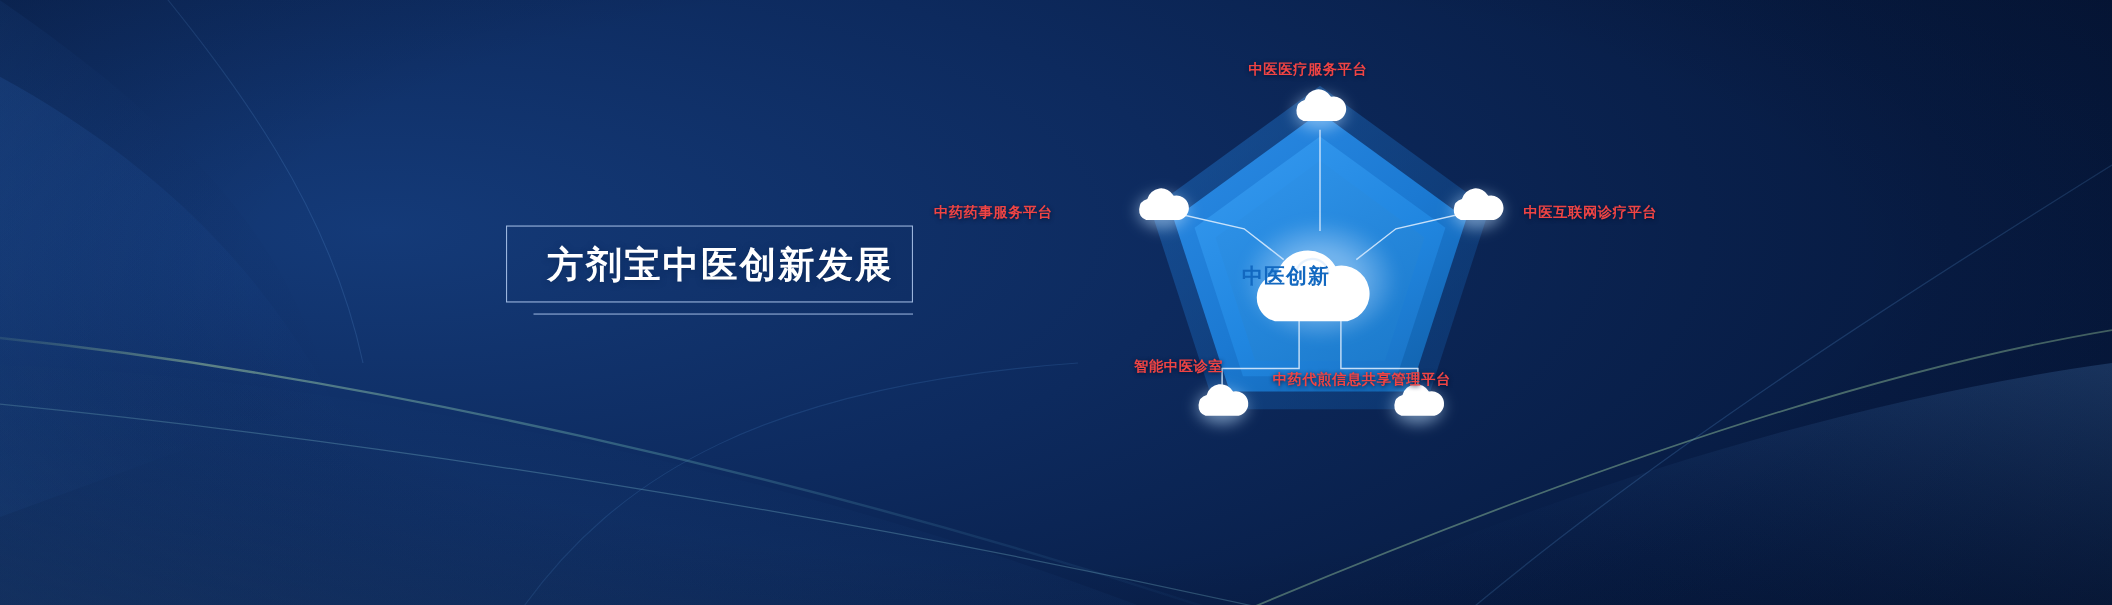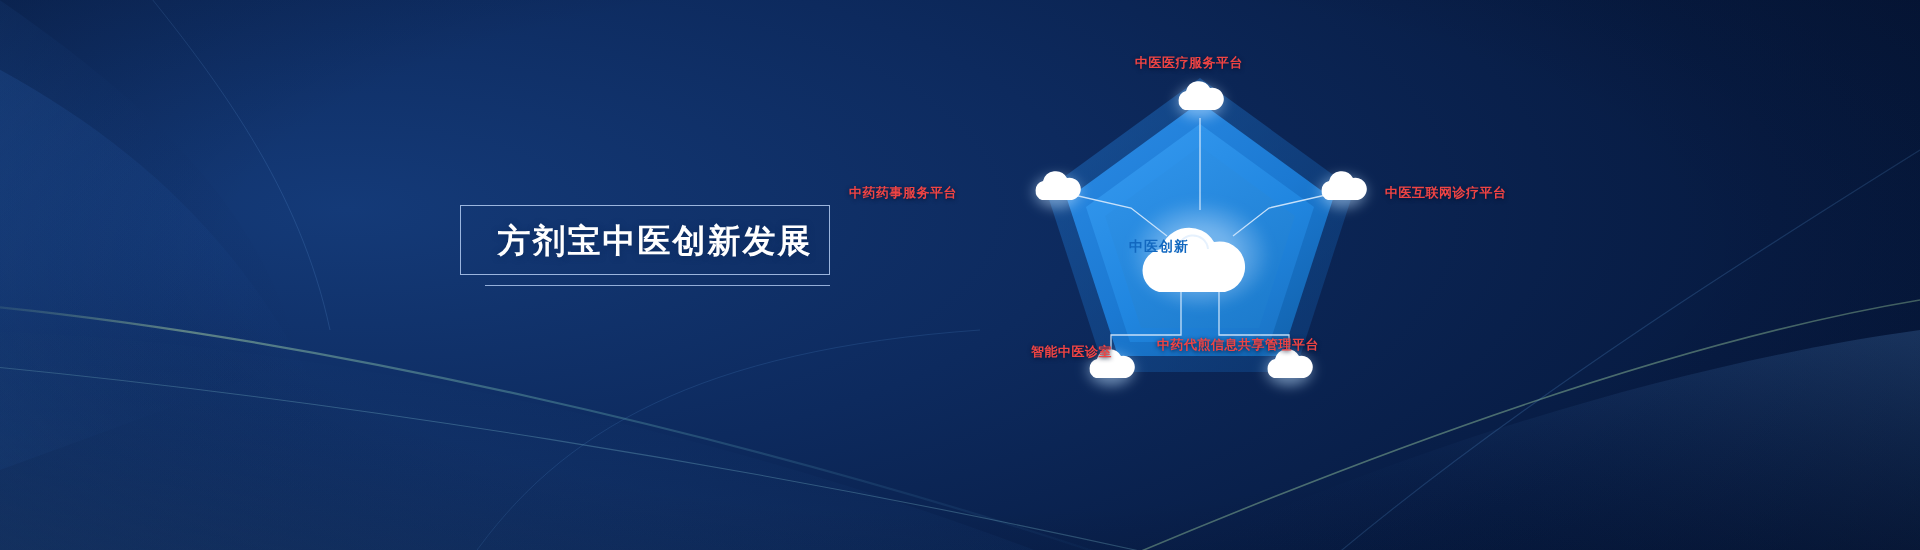--- a/index.html
+++ b/index.html
@@ -56,21 +56,21 @@
     color:#ef4444;
     font-size:13px;
     font-weight:bold;
     white-space:nowrap;
     letter-spacing:.5px;
     text-shadow:0 1px 4px rgba(3,18,48,.9);
   }
   .center-label{
     position:absolute;
     color:#1268c0;
-    font-size:14px;
+    font-size:19px;
     font-weight:bold;
     letter-spacing:1px;
     white-space:nowrap;
   }
 </style>
 </head>
 <body>
 
 <div id="stage">
 
@@ -208,20 +208,20 @@
         <path d="M243,212 a15,15 0 0 1 30,-3" fill="none" stroke="#e3f0fd" stroke-width="2" opacity=".9"></path>
       </g>
     </svg>
 
     <span class="node-label" style="left:200px;top:14px;">中医医疗服务平台</span>
 
     <span class="node-label" style="left:-86px;top:144px;">中药药事服务平台</span>
 
     <span class="node-label" style="left:450px;top:144px;">中医互联网诊疗平台</span>
 
-    <span class="node-label" style="left:96px;top:303px;">智能中医诊室</span>
+    <span class="node-label" style="left:96px;top:284px;">智能中医诊室</span>
 
     <span class="node-label" style="left:206px;top:296px;padding-left:16px;">中药代煎信息共享管理平台</span>
 
     <span class="center-label" style="left:194px;top:198px;">中医创新</span>
   </div>
 
 </div>
 
 </body></html>

